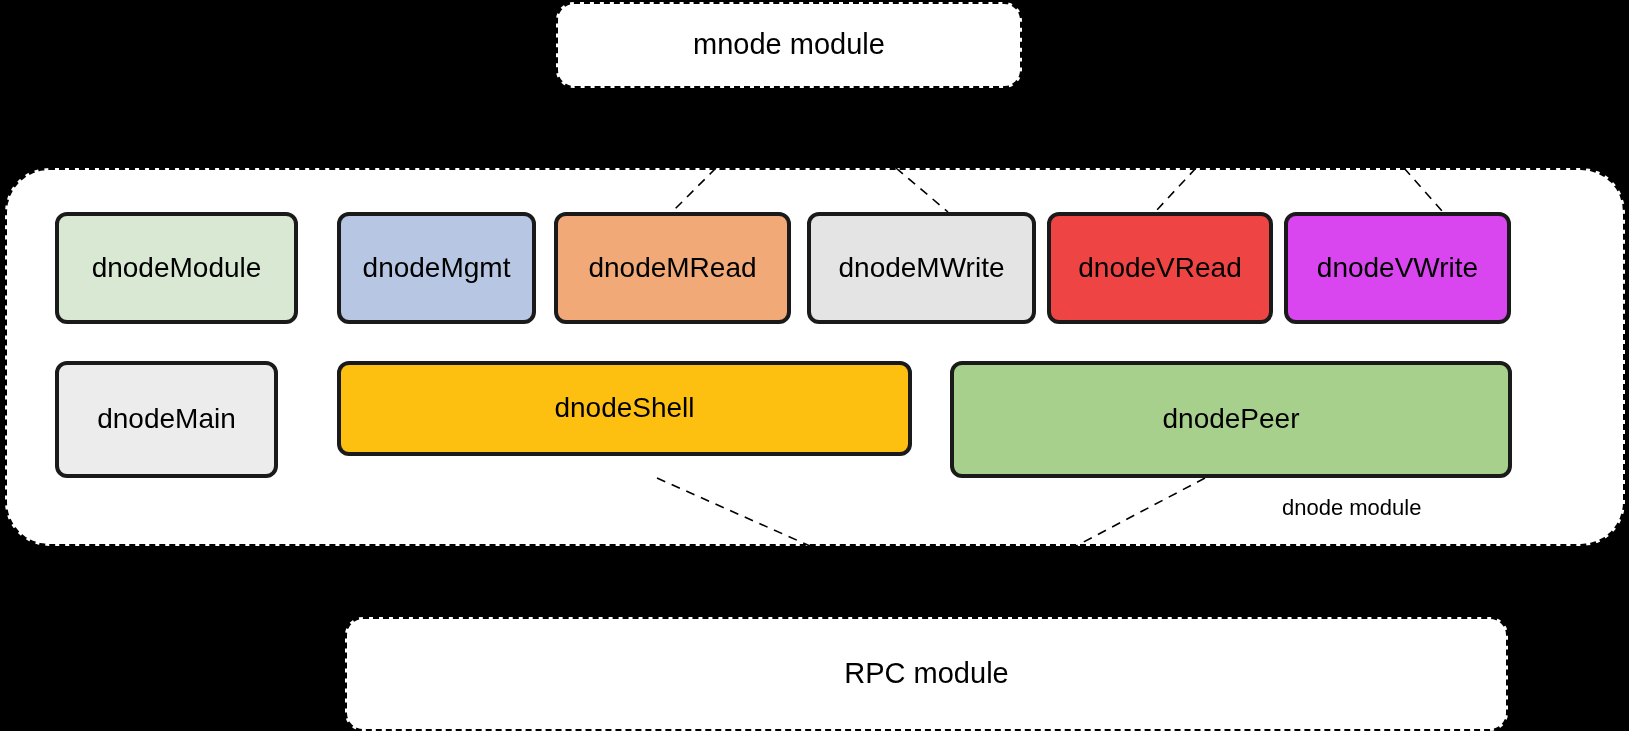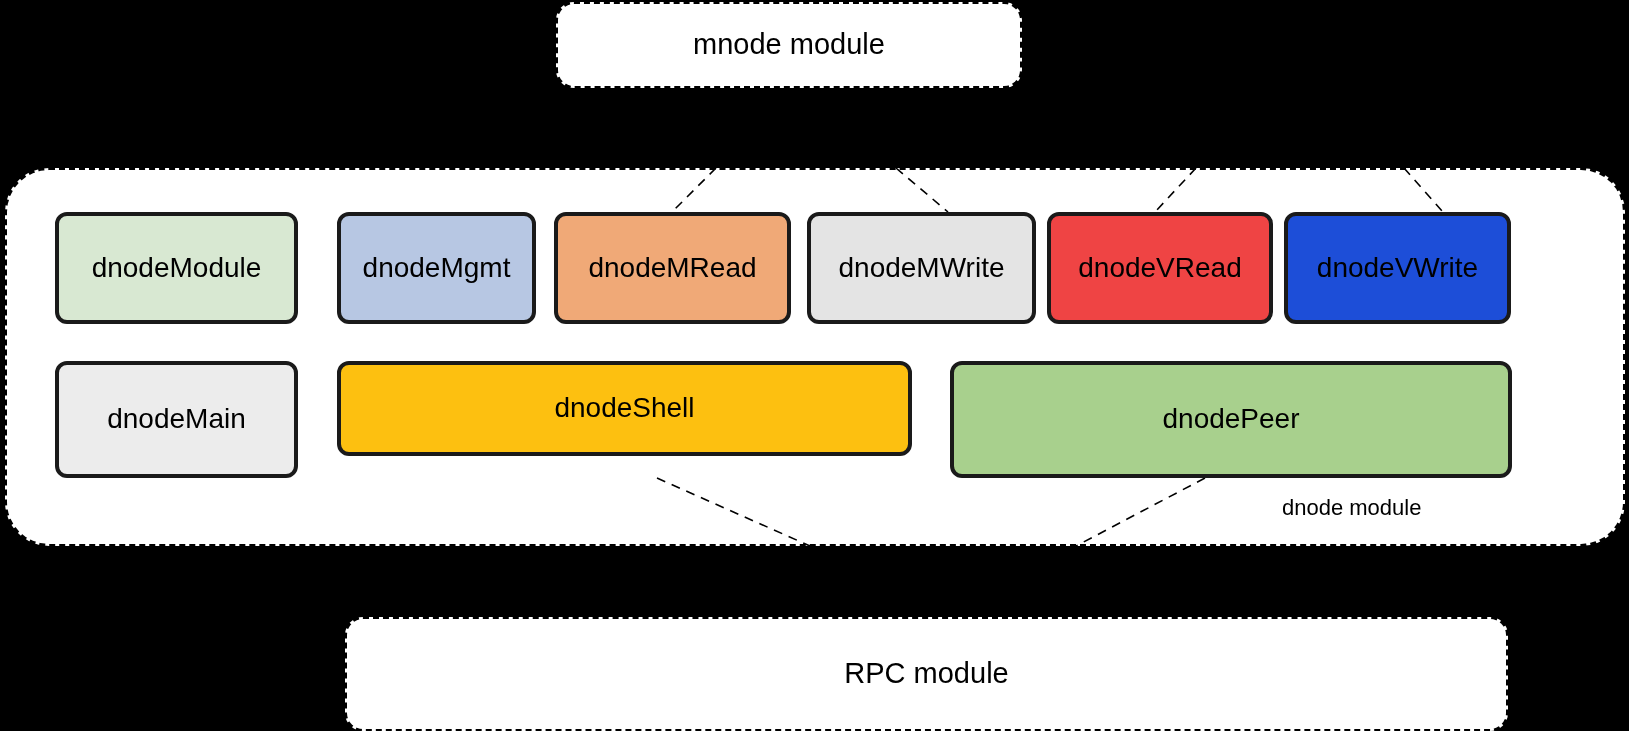--- a/index.html
+++ b/index.html
@@ -103,25 +103,25 @@
   </div>
   <div class="node inner-box" style="left: 807px; top: 212px; width: 229px; height: 112px; background: rgb(228, 228, 228); border-color: rgb(26, 26, 26);">
     <span>dnodeMWrite</span>
   </div>
   <div class="node inner-box" style="left: 554px; top: 212px; width: 237px; height: 112px; background: rgb(240, 169, 119); border-color: rgb(26, 26, 26);">
     <span>dnodeMRead</span>
   </div>
   <div class="node inner-box" style="left: 1047px; top: 212px; width: 226px; height: 112px; background: #ef4444; border-color: rgb(26, 26, 26);">
     <span>dnodeVRead</span>
   </div>
-  <div class="node inner-box" style="left: 1284px; top: 212px; width: 227px; height: 112px; background: #1d4ed8; border-color: rgb(26, 26, 26);">
+  <div class="node inner-box" style="left: 1284px; top: 212px; width: 227px; height: 112px; background: #d946ef; border-color: rgb(26, 26, 26);">
     <span>dnodeVWrite</span>
   </div>
 
-  <div class="node inner-box" style="left: 55px; top: 361px; width: 243px; height: 117px; background: rgb(236, 236, 236); border-color: rgb(26, 26, 26);">
+  <div class="node inner-box" style="left: 55px; top: 361px; width: 223px; height: 117px; background: rgb(236, 236, 236); border-color: rgb(26, 26, 26);">
     <span>dnodeMain</span>
   </div>
   <div class="node inner-box" style="left: 337px; top: 361px; width: 575px; height: 95px; background: rgb(253, 192, 16); border-color: rgb(26, 26, 26);">
     <span>dnodeShell</span>
   </div>
   <div class="node inner-box" style="left: 950px; top: 361px; width: 562px; height: 117px; background: rgb(168, 208, 141); border-color: rgb(26, 26, 26);">
     <span>dnodePeer</span>
   </div>
 
   <div class="node module-box" style="left: 345px; top: 617px; width: 1163px; height: 114px; background: rgb(255, 255, 255); border-color: rgb(0, 0, 0);">

